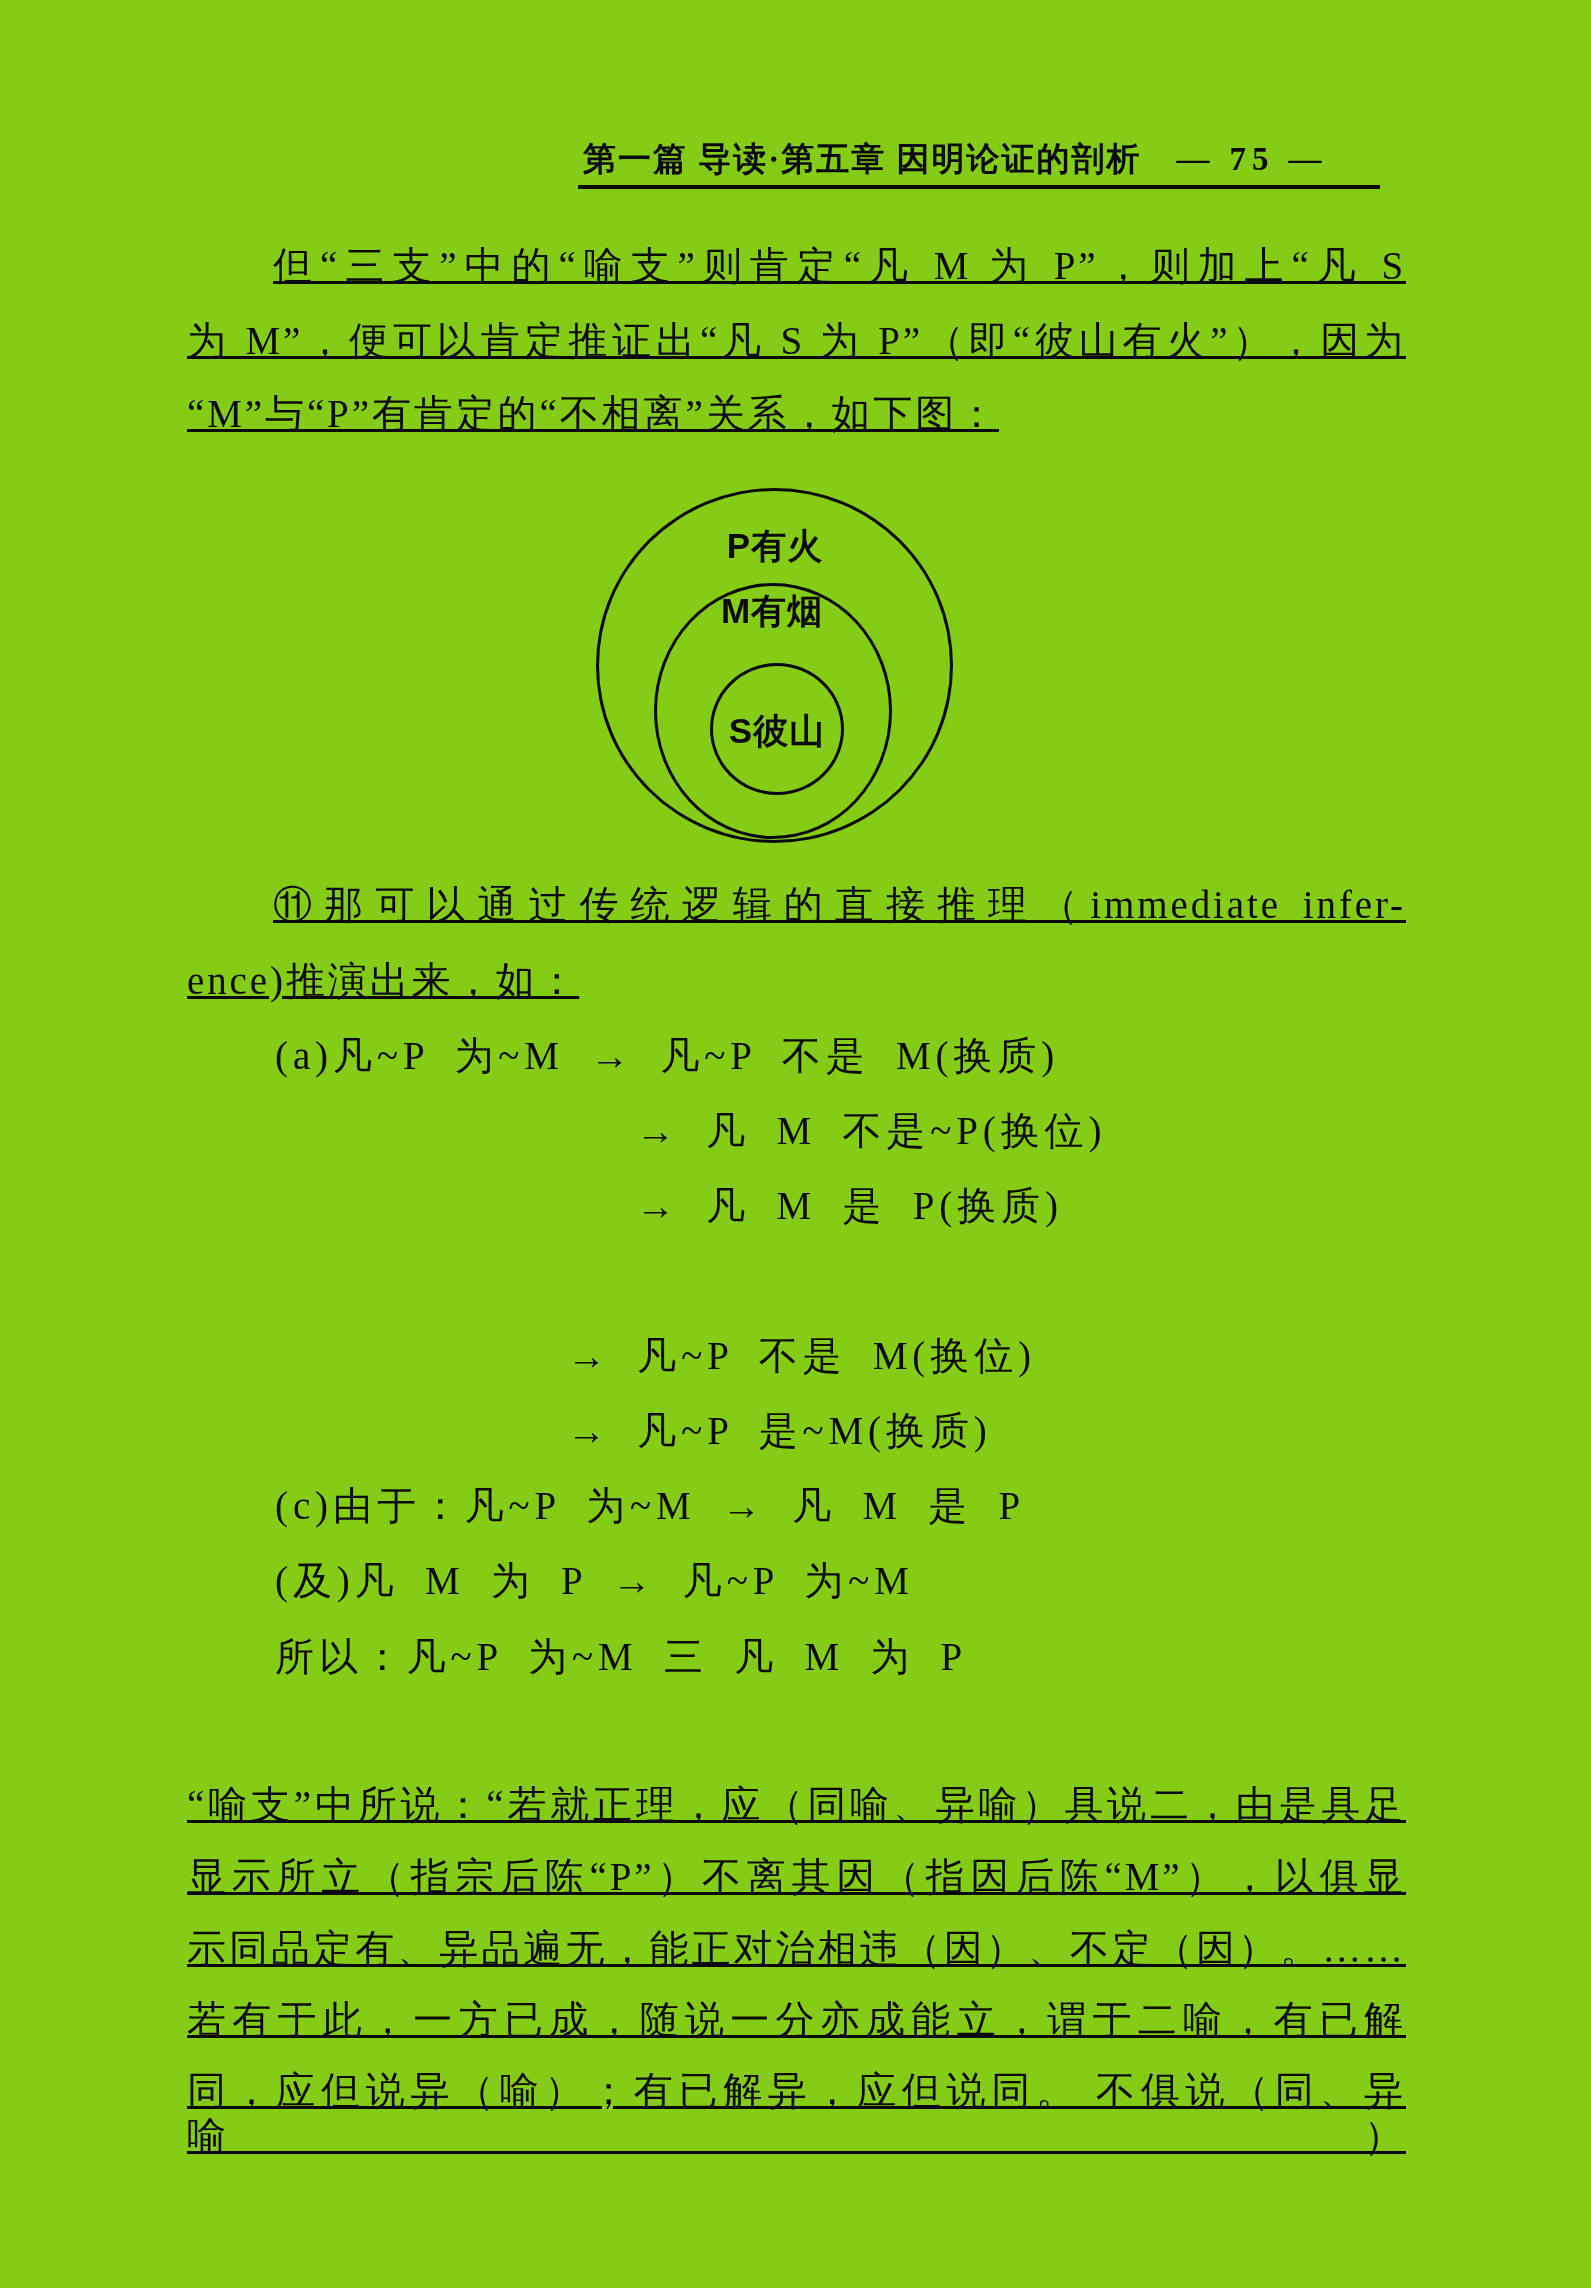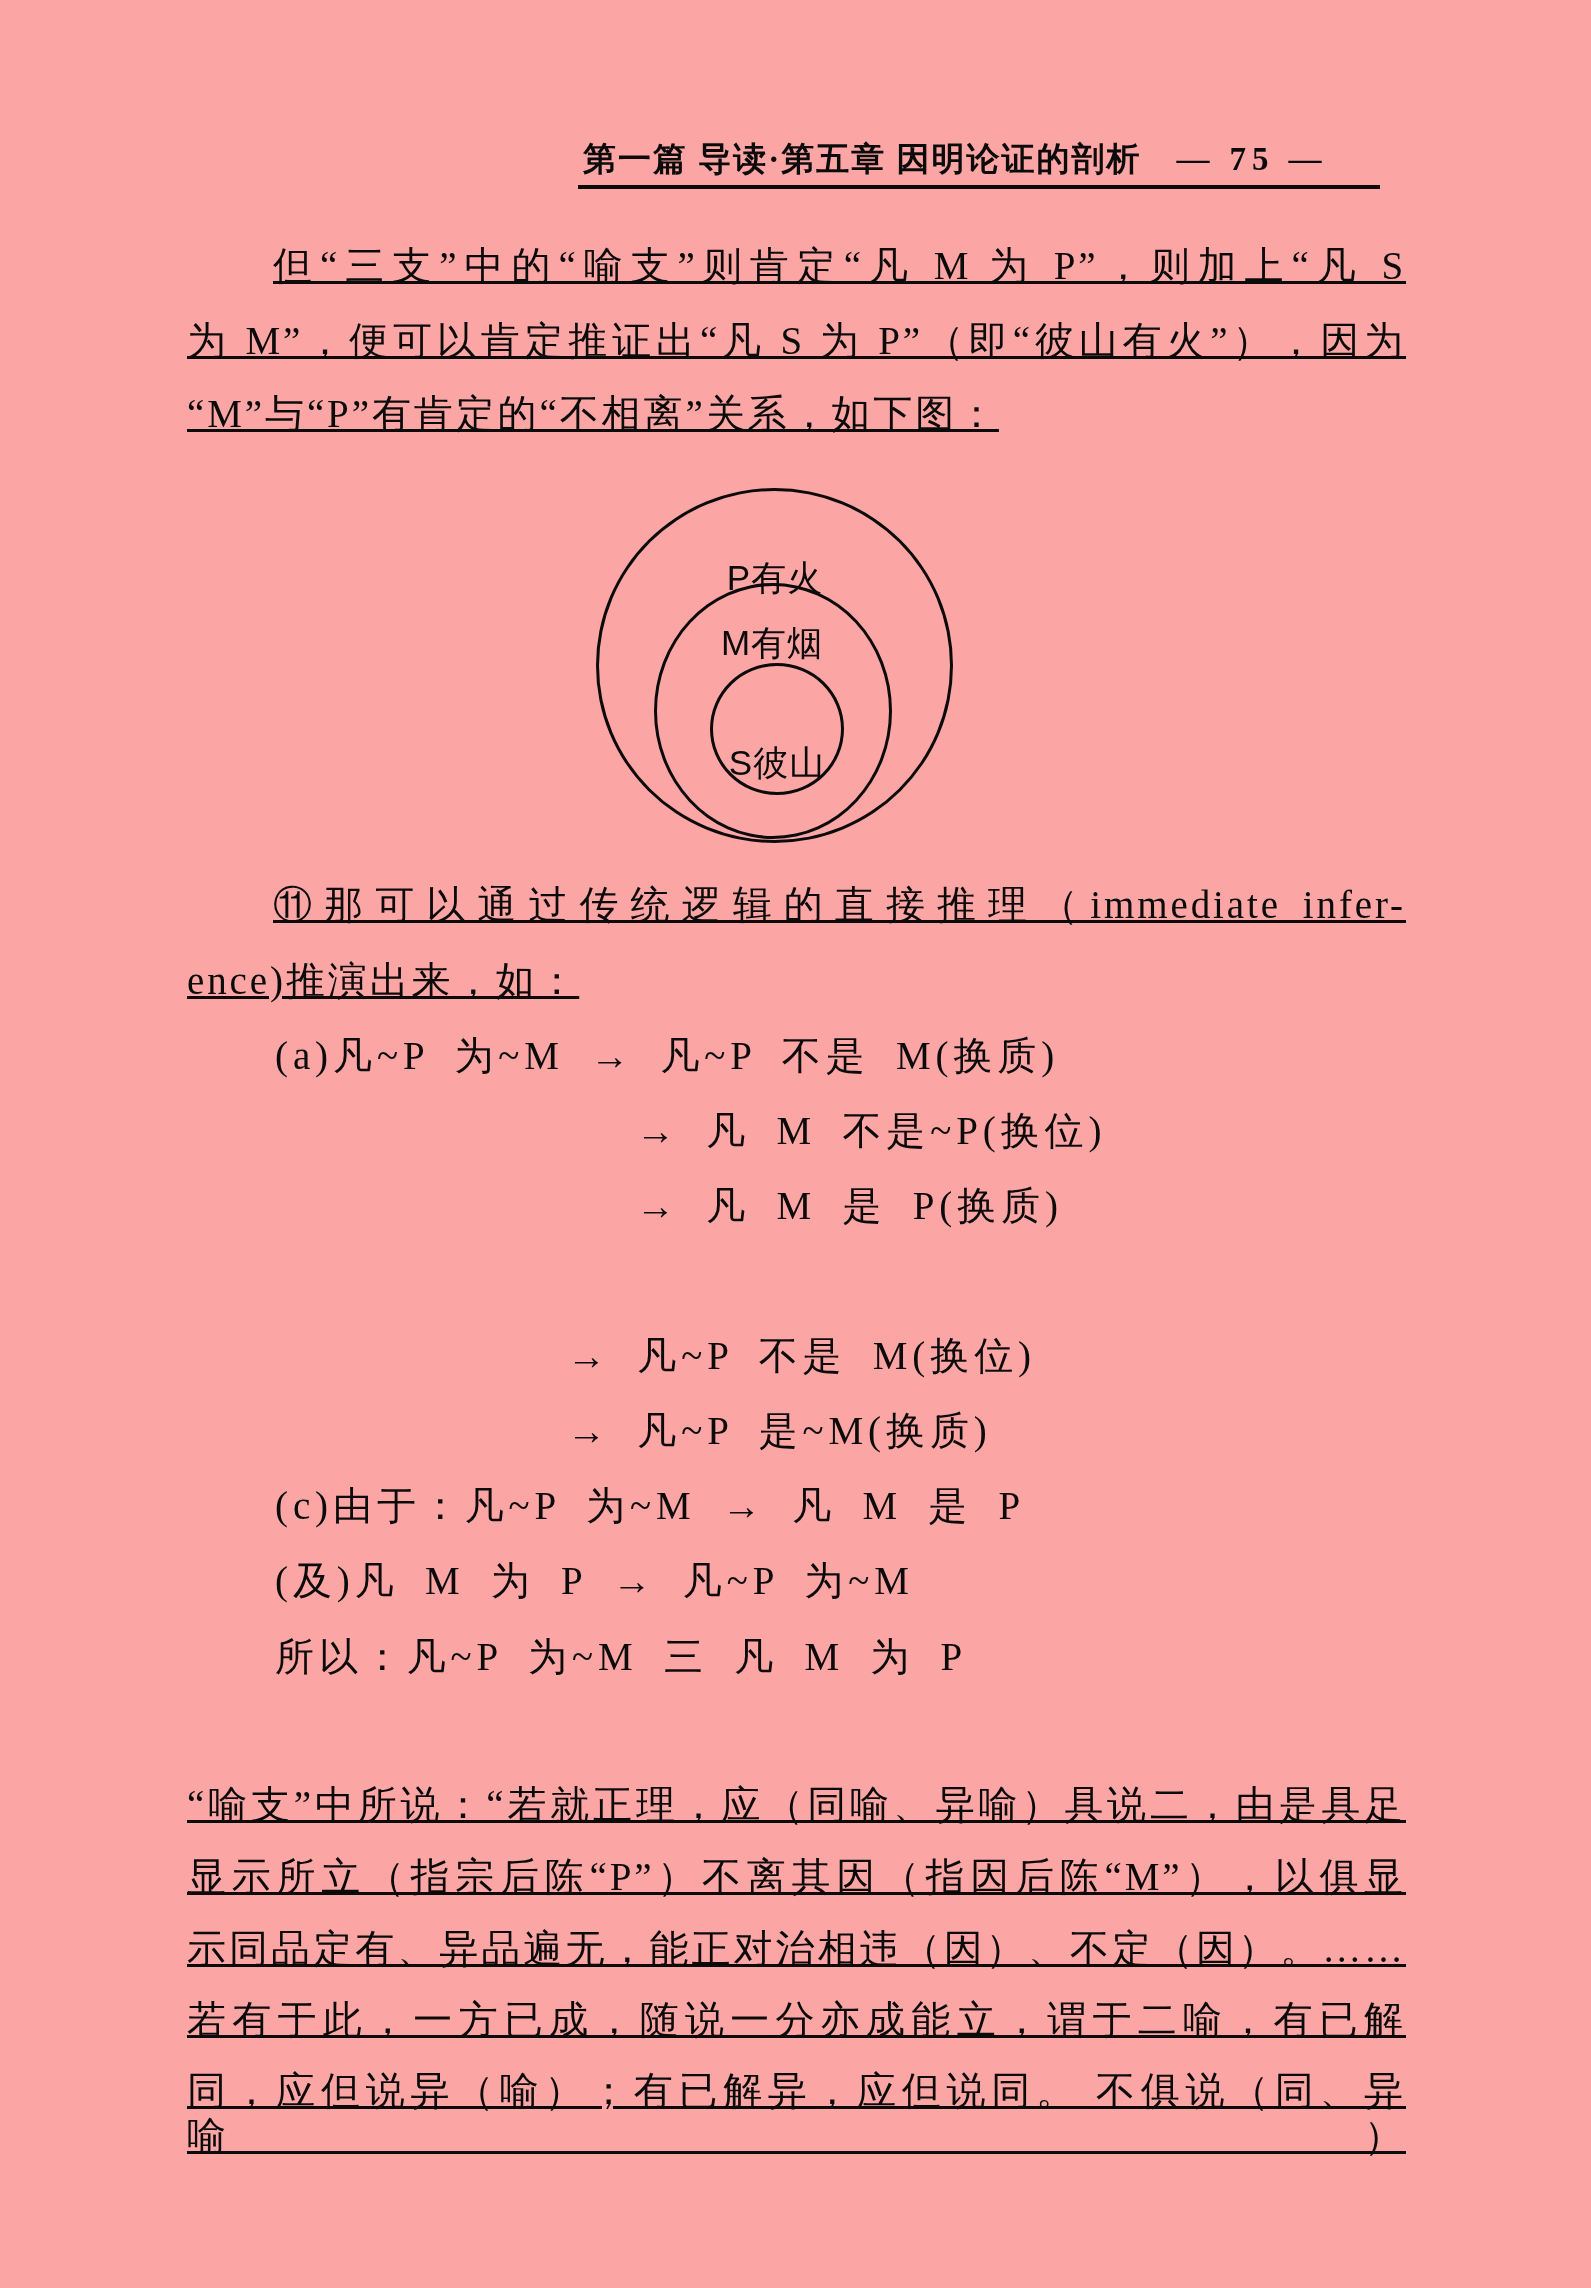--- a/index.html
+++ b/index.html
@@ -1,19 +1,19 @@
 <!DOCTYPE html>
 <html><head>
 <meta charset="utf-8">
 <style>
   html,body{margin:0;padding:0;background:#e8e8e8;}
   .page{
     position:relative;
     width:1592px;height:2289px;
-    background:#fca5a5;
+    background:#84cc16;
     font-family:"Liberation Serif","DejaVu Serif",serif;
     color:#0b0b0b;
     overflow:hidden;
   }
   
   .header-text{
     position:absolute;left:583px;top:137px;
     font-size:33px;font-weight:700;letter-spacing:2px;
     white-space:nowrap;
   }
@@ -50,24 +50,23 @@
   
   .circle{
     position:absolute;border:3.9px solid #0b0b0b;border-radius:50%;
     box-sizing:border-box;background:transparent;
   }
   .c-outer{left:596px;top:488px;width:357px;height:355px;}
   .c-middle{left:654px;top:583px;width:238px;height:256px;}
   .c-inner{left:710px;top:663px;width:134px;height:132px;}
   .vlabel{
     position:absolute;transform:translateX(-50%);
-    font-size:35px;font-weight:400;letter-spacing:1px;
+    font-size:35px;font-weight:700;letter-spacing:1px;
     font-family:"Liberation Sans","DejaVu Sans",sans-serif;
     white-space:nowrap;
-    margin-top:32px;
   }
   .vl-outer{left:775px;top:523px;}
   .vl-middle{left:772px;top:588px;}
   .vl-inner{left:777px;top:708px;}
 </style>
 </head>
 <body>
 
 <div class="page">
 

